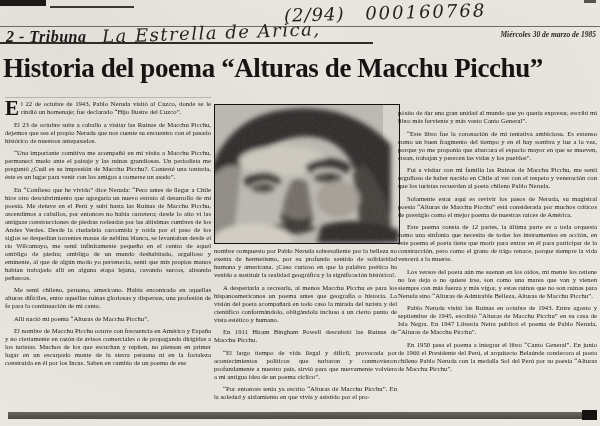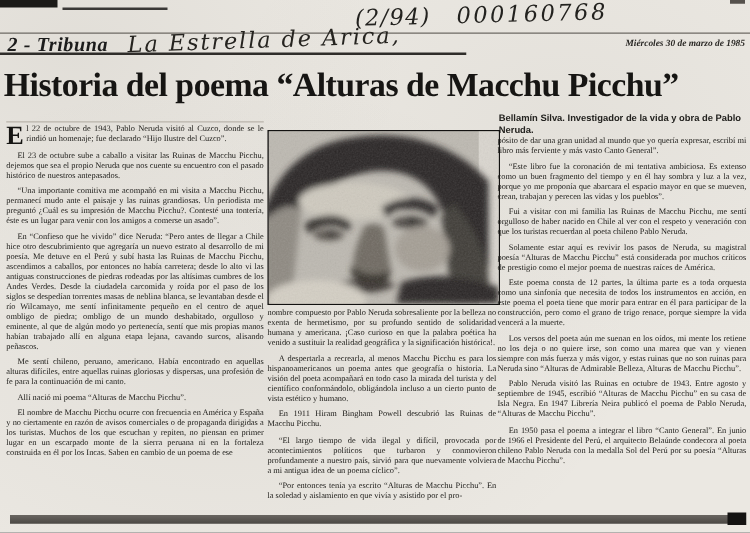--- a/index.html
+++ b/index.html
@@ -54,21 +54,20 @@
   <div class="abs section-label">2 - Tribuna</div>
   <div class="abs hand-title">La Estrella de Arica,</div>
   <div class="abs hand-code">
     <span>(2/94)</span>
     <span class="num">000160768</span>
   </div>
   <div class="abs issue-date">Miércoles 30 de marzo de 1985</div>
   <div class="abs rule-masthead"></div>
 
   <div class="abs headline">Historia del poema “Alturas de Macchu Picchu”</div>
-  <div class="abs byline">Bellamín Silva. Investigador de la vida y obra de Pablo Neruda.</div>
   <div class="abs rule-leftblock"></div>
 
   <div class="abs photo" title="Primer plano en blanco y negro de Pablo Neruda con gorra, mirando hacia arriba">
     <svg width="184" height="138" viewBox="0 0 184 138" xmlns="http://www.w3.org/2000/svg">
       <defs>
         <filter id="soft" x="-20%" y="-20%" width="140%" height="140%">
           <feGaussianBlur stdDeviation="2.6"></feGaussianBlur>
         </filter>
         <filter id="grain">
           <feTurbulence type="fractalNoise" baseFrequency="0.75" numOctaves="2"></feTurbulence>

